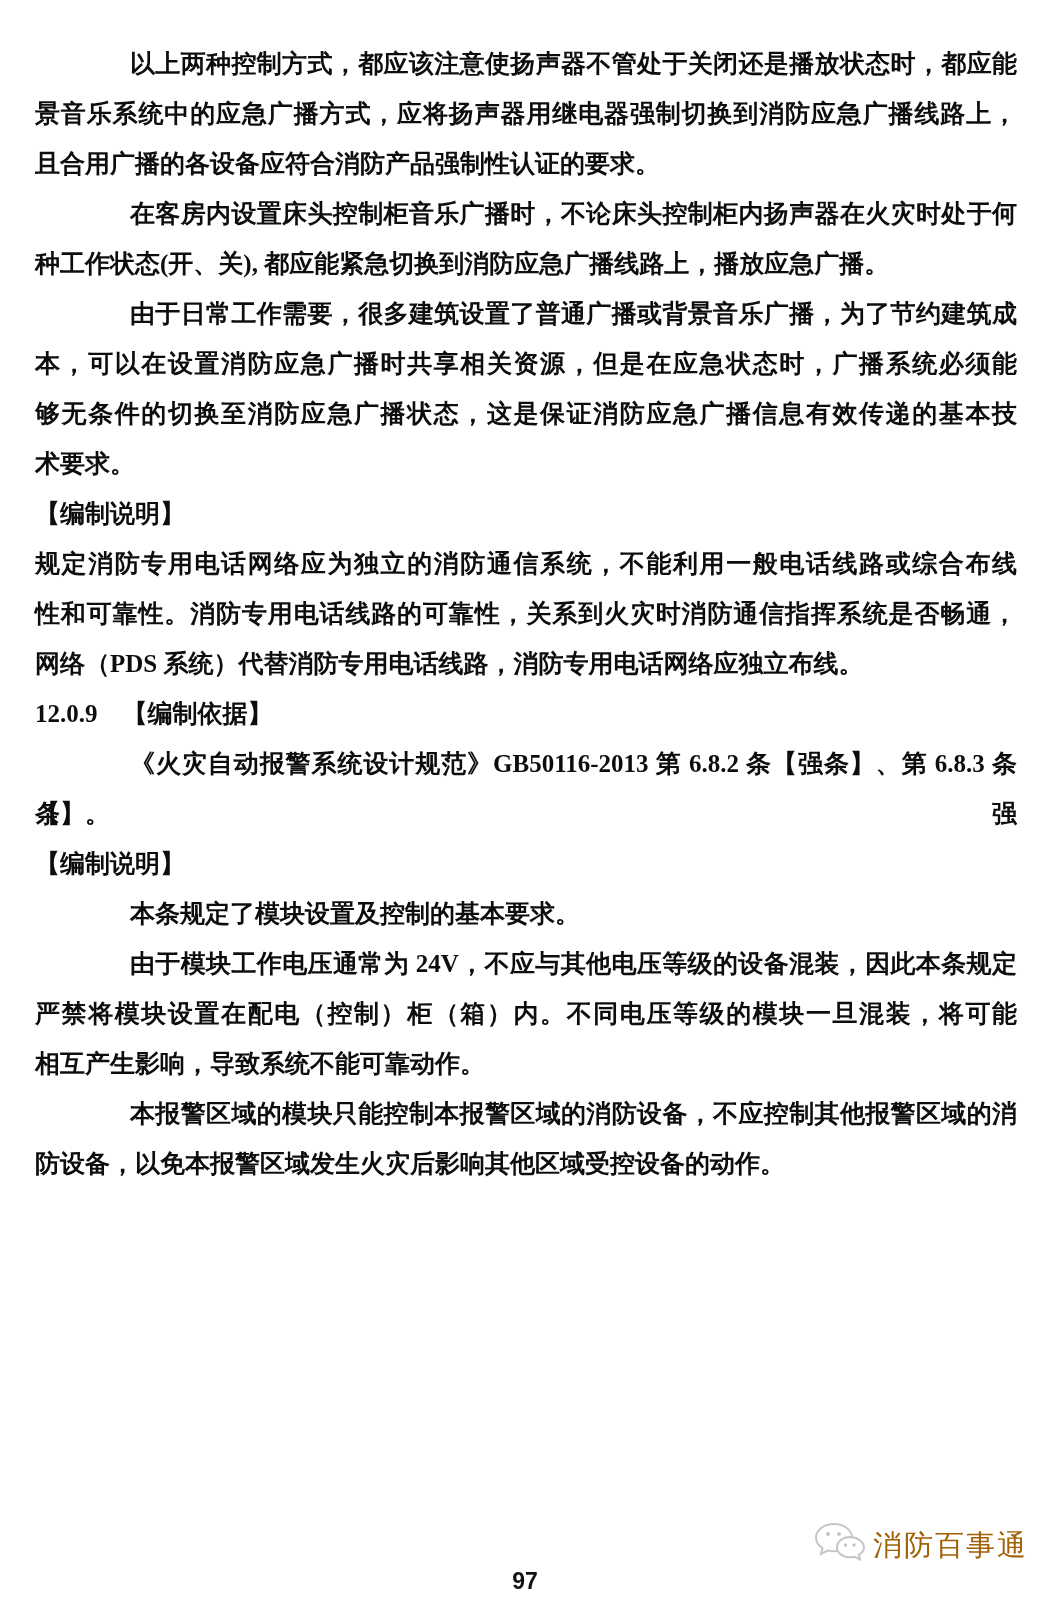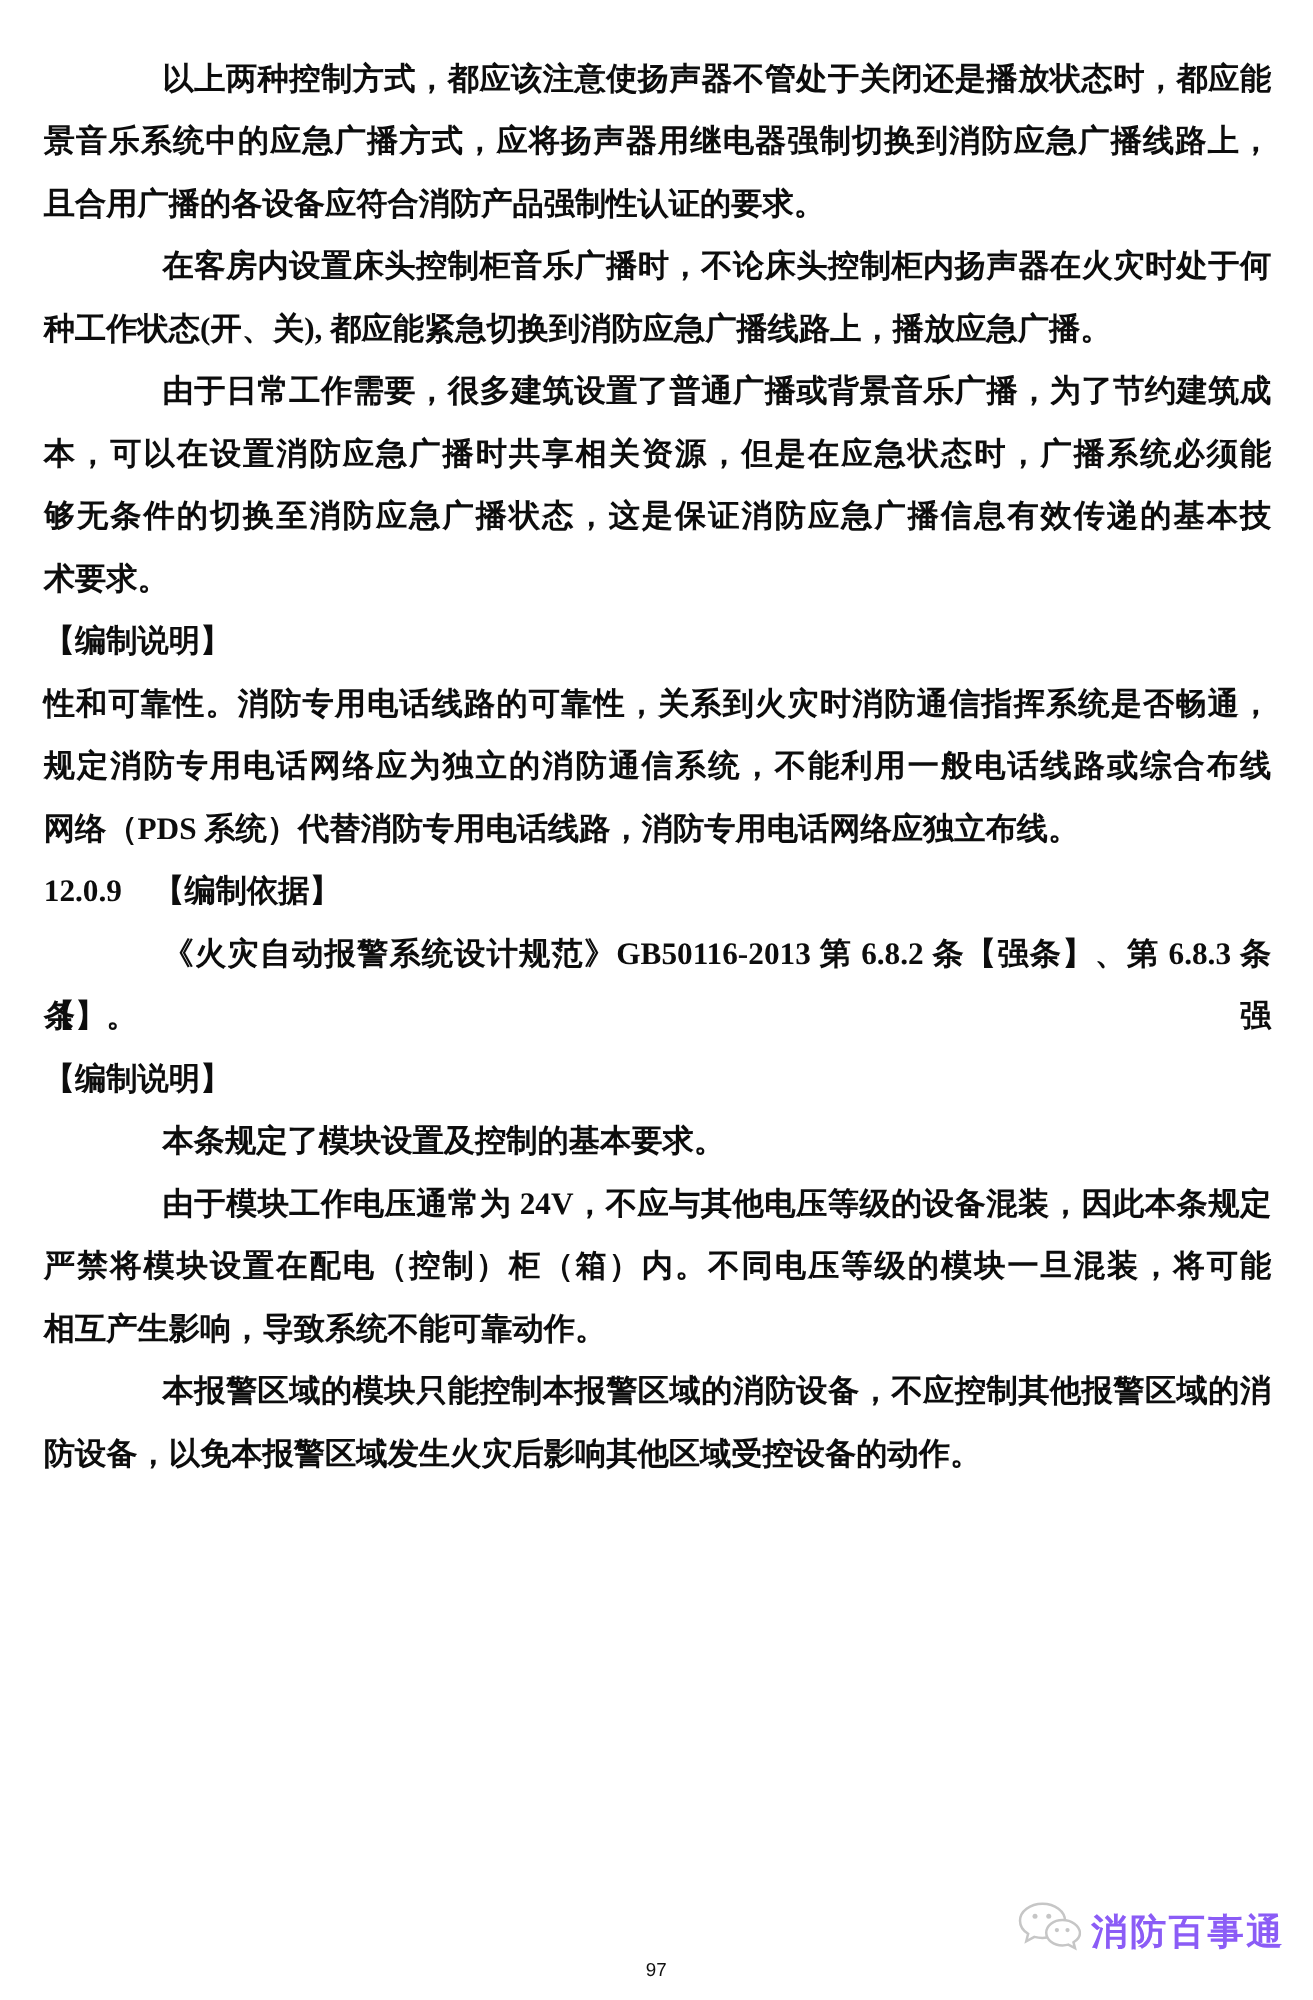--- a/index.html
+++ b/index.html
@@ -46,38 +46,38 @@
     font-weight: 700;
   }
   .footer-watermark {
     position: absolute;
     top: 1522px;
     right: 22px;
     height: 48px;
     display: flex;
     align-items: center;
     gap: 8px;
-    color: #8b5cf6;
+    color: #a16207;
     font-size: 29px;
-    font-weight: 700;
+    font-weight: 400;
     letter-spacing: 2px;
     text-shadow: 1px 1px 0 #ffffff;
     font-family: "Liberation Serif", "DejaVu Serif", serif;
     user-select: none;
   }
   .wechat-icon { display: inline-block; }
   .page-number {
     position: absolute;
     top: 1568px;
     left: 0;
     width: 100%;
     text-align: center;
     font-family: "Liberation Sans", "DejaVu Sans", sans-serif;
-    font-size: 15px;
-    font-weight: 400;
+    font-size: 23px;
+    font-weight: 700;
     color: #111111;
   }
 </style>
 </head>
 <body>
 
 <div class="doc-page">
 
   <div class="doc-body">
       <div class="block para">
@@ -92,22 +92,22 @@
       <div class="block para">
         <div class="line indent fill">由于日常工作需要，很多建筑设置了普通广播或背景音乐广播，为了节约建筑成</div>
         <div class="line fill">本，可以在设置消防应急广播时共享相关资源，但是在应急状态时，广播系统必须能</div>
         <div class="line fill">够无条件的切换至消防应急广播状态，这是保证消防应急广播信息有效传递的基本技</div>
         <div class="line">术要求。</div>
       </div>
       <div class="block heading">
         <div class="line">【编制说明】</div>
       </div>
       <div class="block para">
+        <div class="line fill">规定消防专用电话网络应为独立的消防通信系统，不能利用一般电话线路或综合布线</div>
         <div class="line fill">性和可靠性。消防专用电话线路的可靠性，关系到火灾时消防通信指挥系统是否畅通，</div>
-        <div class="line fill">规定消防专用电话网络应为独立的消防通信系统，不能利用一般电话线路或综合布线</div>
         <div class="line">网络（PDS 系统）代替消防专用电话线路，消防专用电话网络应独立布线。</div>
       </div>
       <div class="block heading">
         <div class="line">12.0.9　【编制依据】</div>
       </div>
       <div class="block para">
         <div class="line indent fill">《火灾自动报警系统设计规范》GB50116-2013 第 6.8.2 条【强条】、第 6.8.3 条【强</div>
         <div class="line">条】。</div>
       </div>
       <div class="block heading">

